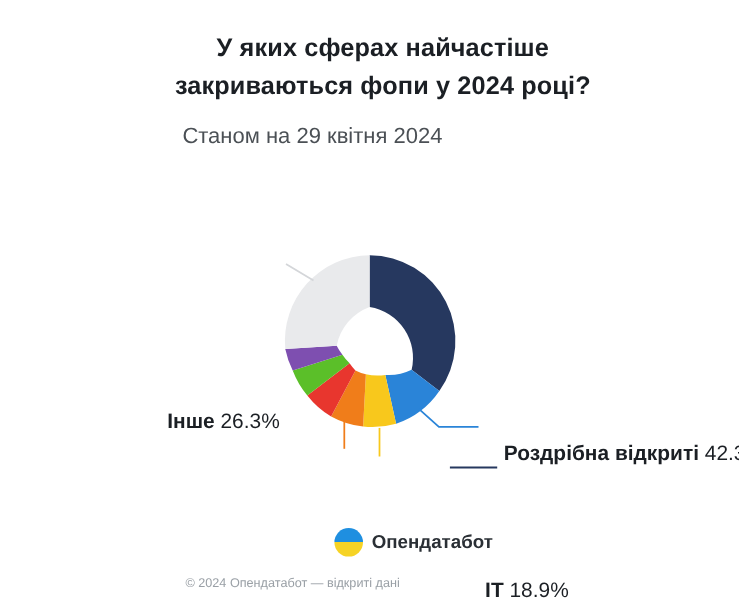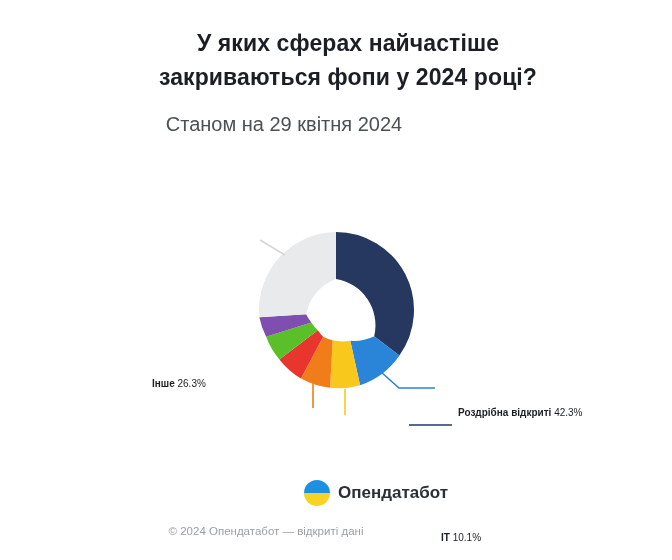--- a/index.html
+++ b/index.html
@@ -50,21 +50,21 @@
     width: 672px;
     height: 290px;
   }
   svg.donut {
     position: absolute;
     left: 0;
     top: 0;
   }
   .label {
     position: absolute;
-    font-size: 10px;
+    font-size: 19px;
     white-space: nowrap;
     line-height: 16px;
   }
   .label .name {
     font-weight: bold;
     color: #1b1f24;
   }
   .label .val {
     font-weight: normal;
     color: #1b1f24;
@@ -180,21 +180,21 @@
         <path stroke="#d4d6d9" d="M 260 80 L 285 95"></path>
       </g>
     </svg>
 
     <div class="label lbl-retail">
       <span class="name">Роздрібна відкриті</span>
       <span class="val">42.3%</span>
     </div>
     <div class="label lbl-it">
       <span class="name">IT</span>
-      <span class="val">10.1%</span>
+      <span class="val">18.9%</span>
     </div>
 
     <div class="label lbl-other">
       <span class="name">Інше</span>
       <span class="val">26.3%</span>
     </div>
   </div>
 
   <div class="footer-logo">
     <span class="logo-mark"></span>

